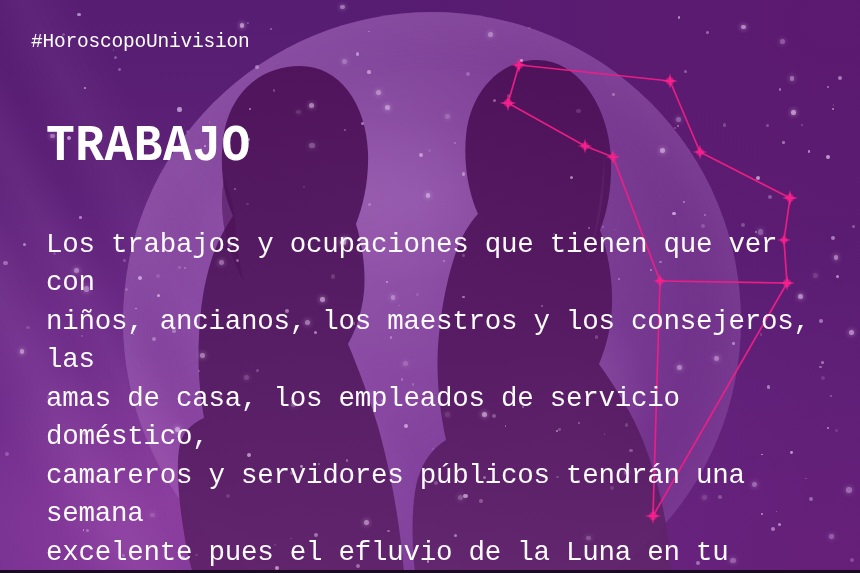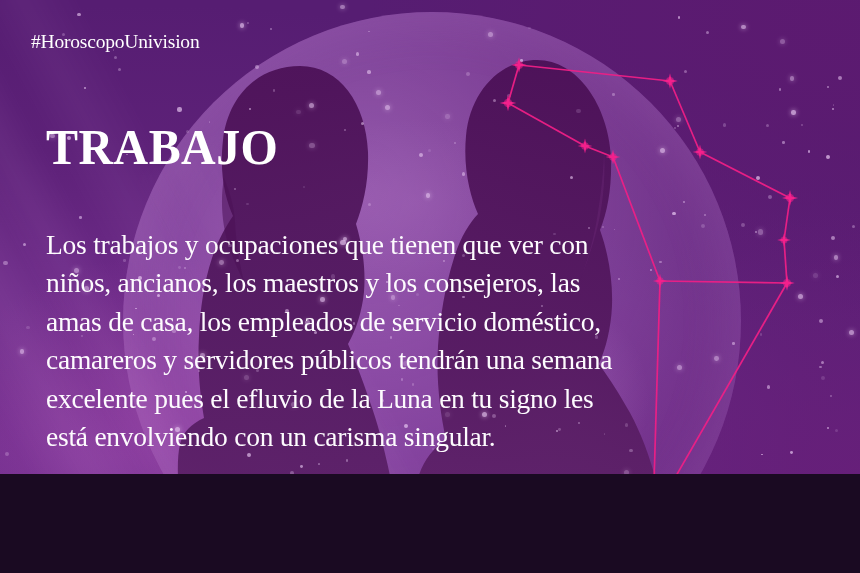--- a/index.html
+++ b/index.html
@@ -3,24 +3,24 @@
 <meta charset="utf-8">
 <style>
   html, body {
     margin: 0;
     padding: 0;
     background: #1a0a22;
   }
   #card {
     position: relative;
     width: 860px;
-    height: 474px;
+    height: 570px;
     overflow: hidden;
     background: #15803d;
-    font-family: Liberation Serif, serif;
+    font-family: Liberation Mono, monospace;
   }
 
   
   .layer { position: absolute; inset: 0; }
 
   #bg-base {
     background:
       radial-gradient(ellipse 120% 95% at 14% 96%, #7c3596 0%, #6c2a87 38%, #5d2178 68%, #561d72 100%);
   }
   #bg-topright {

